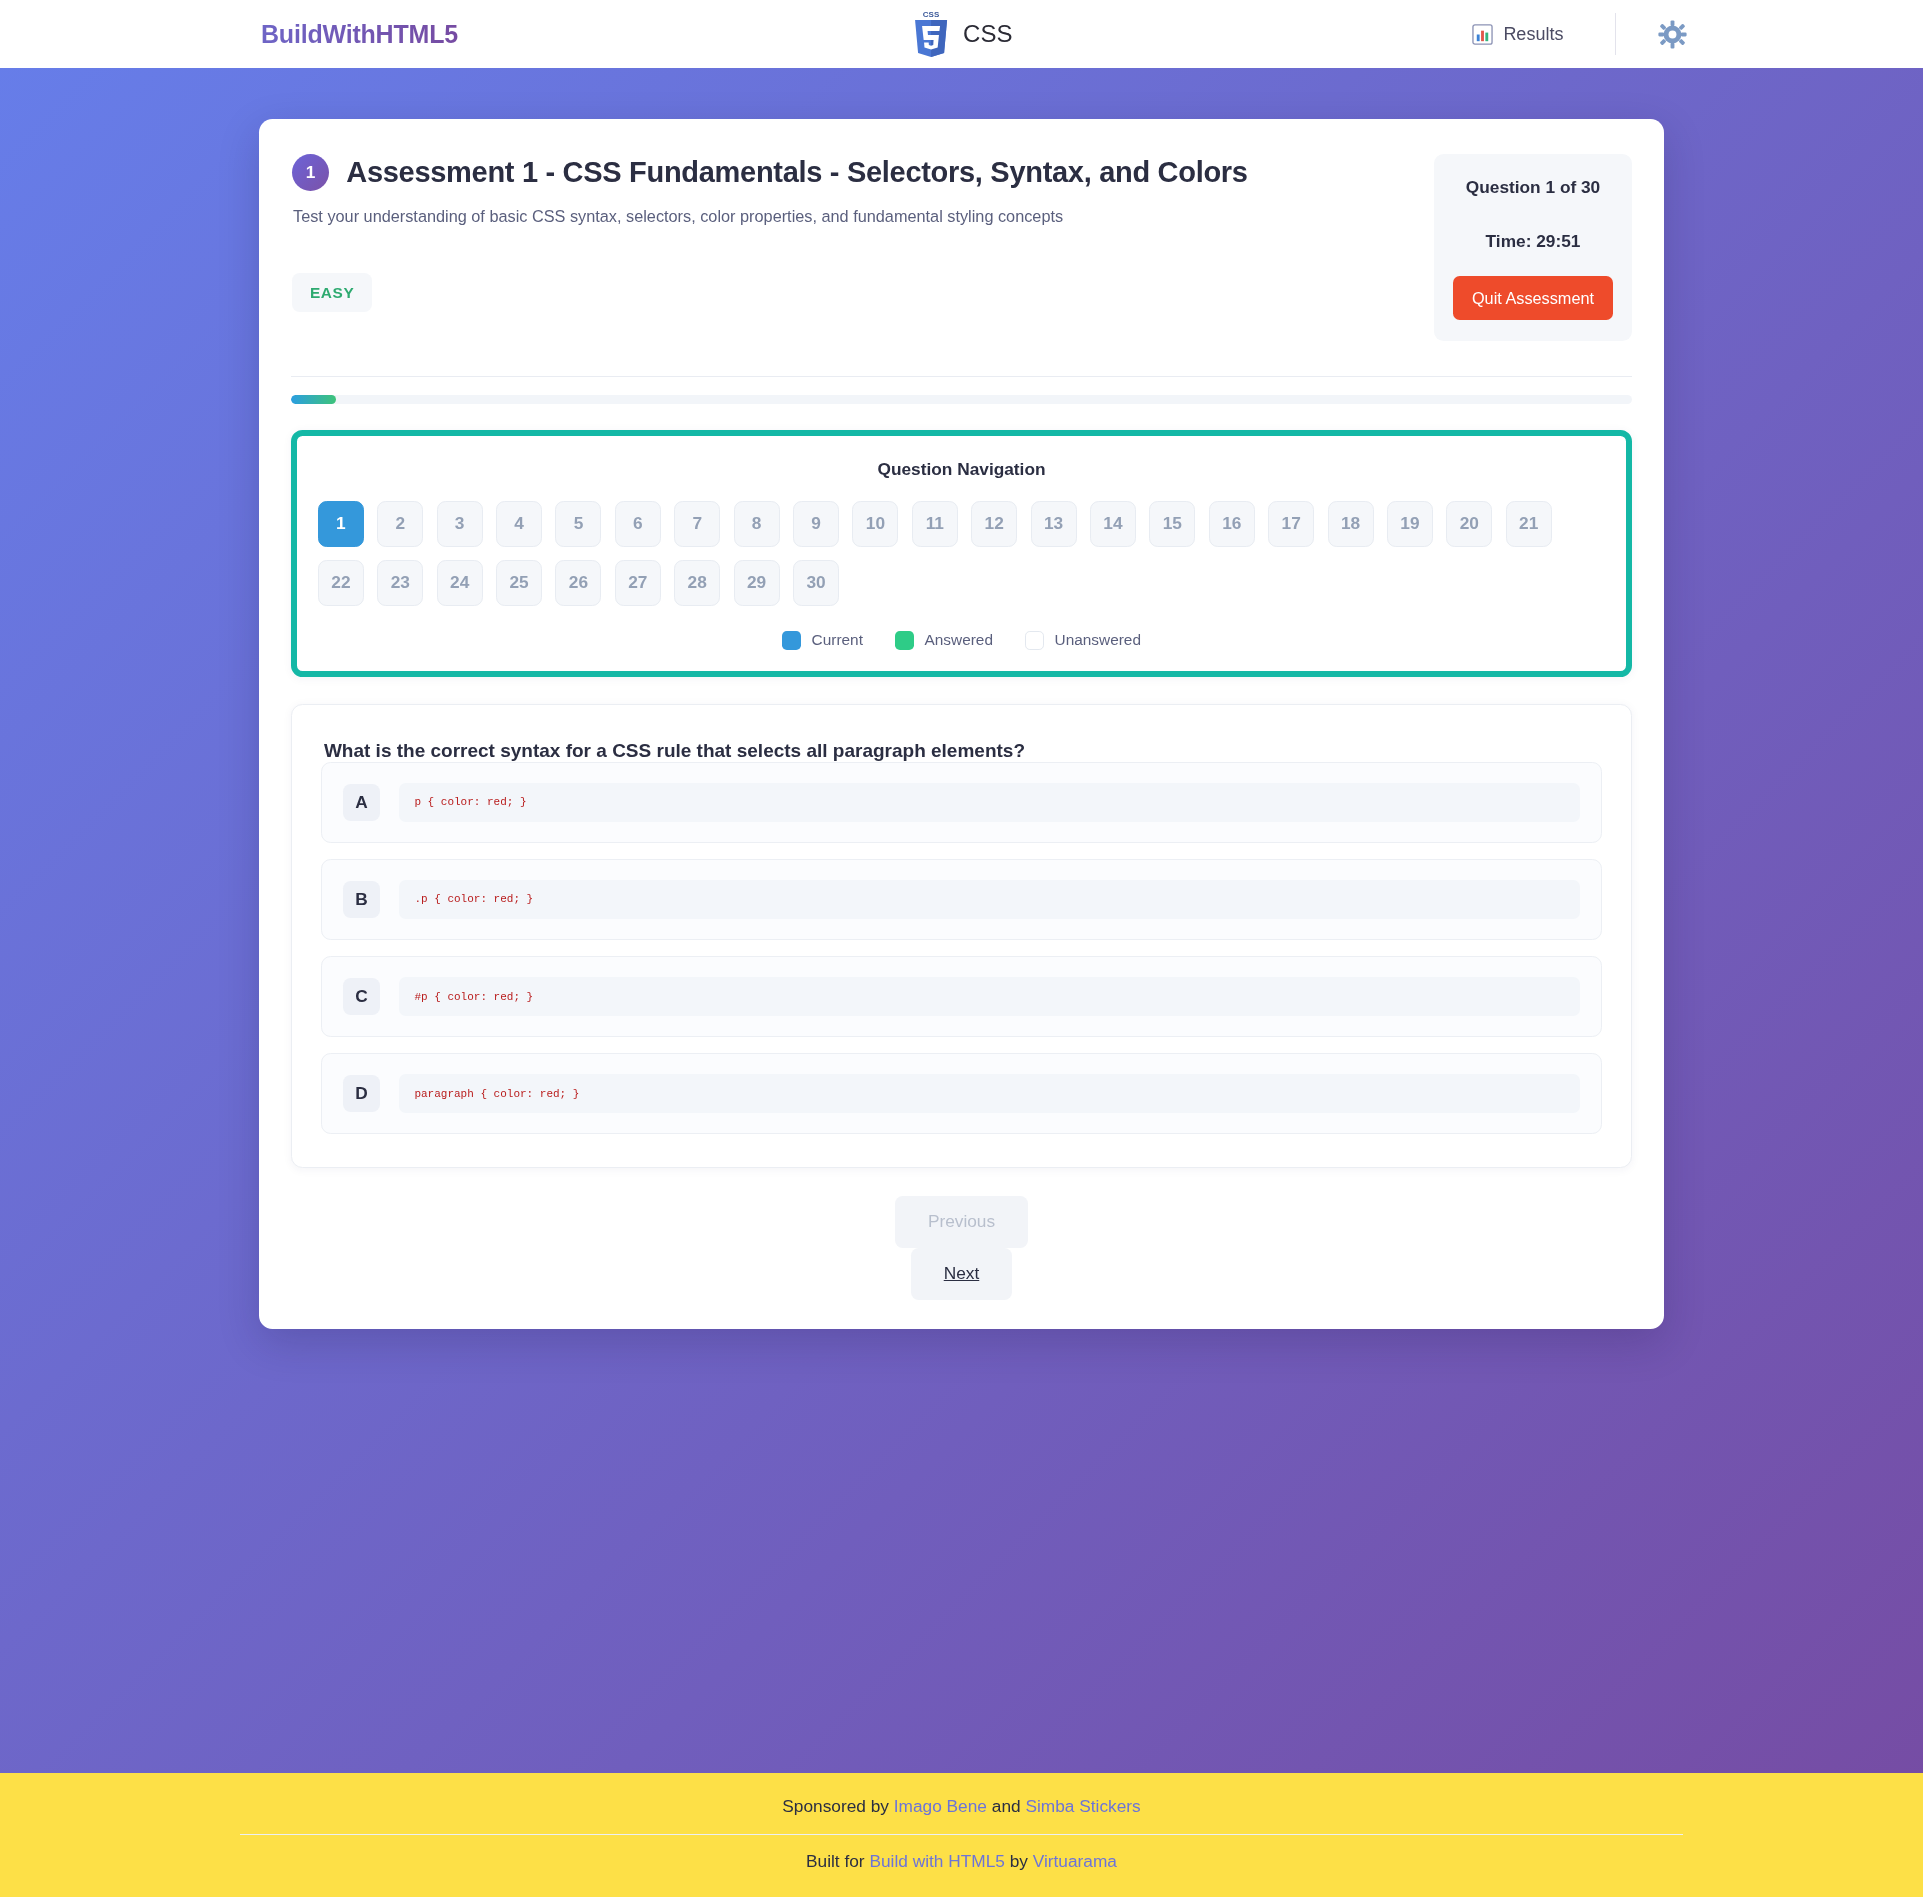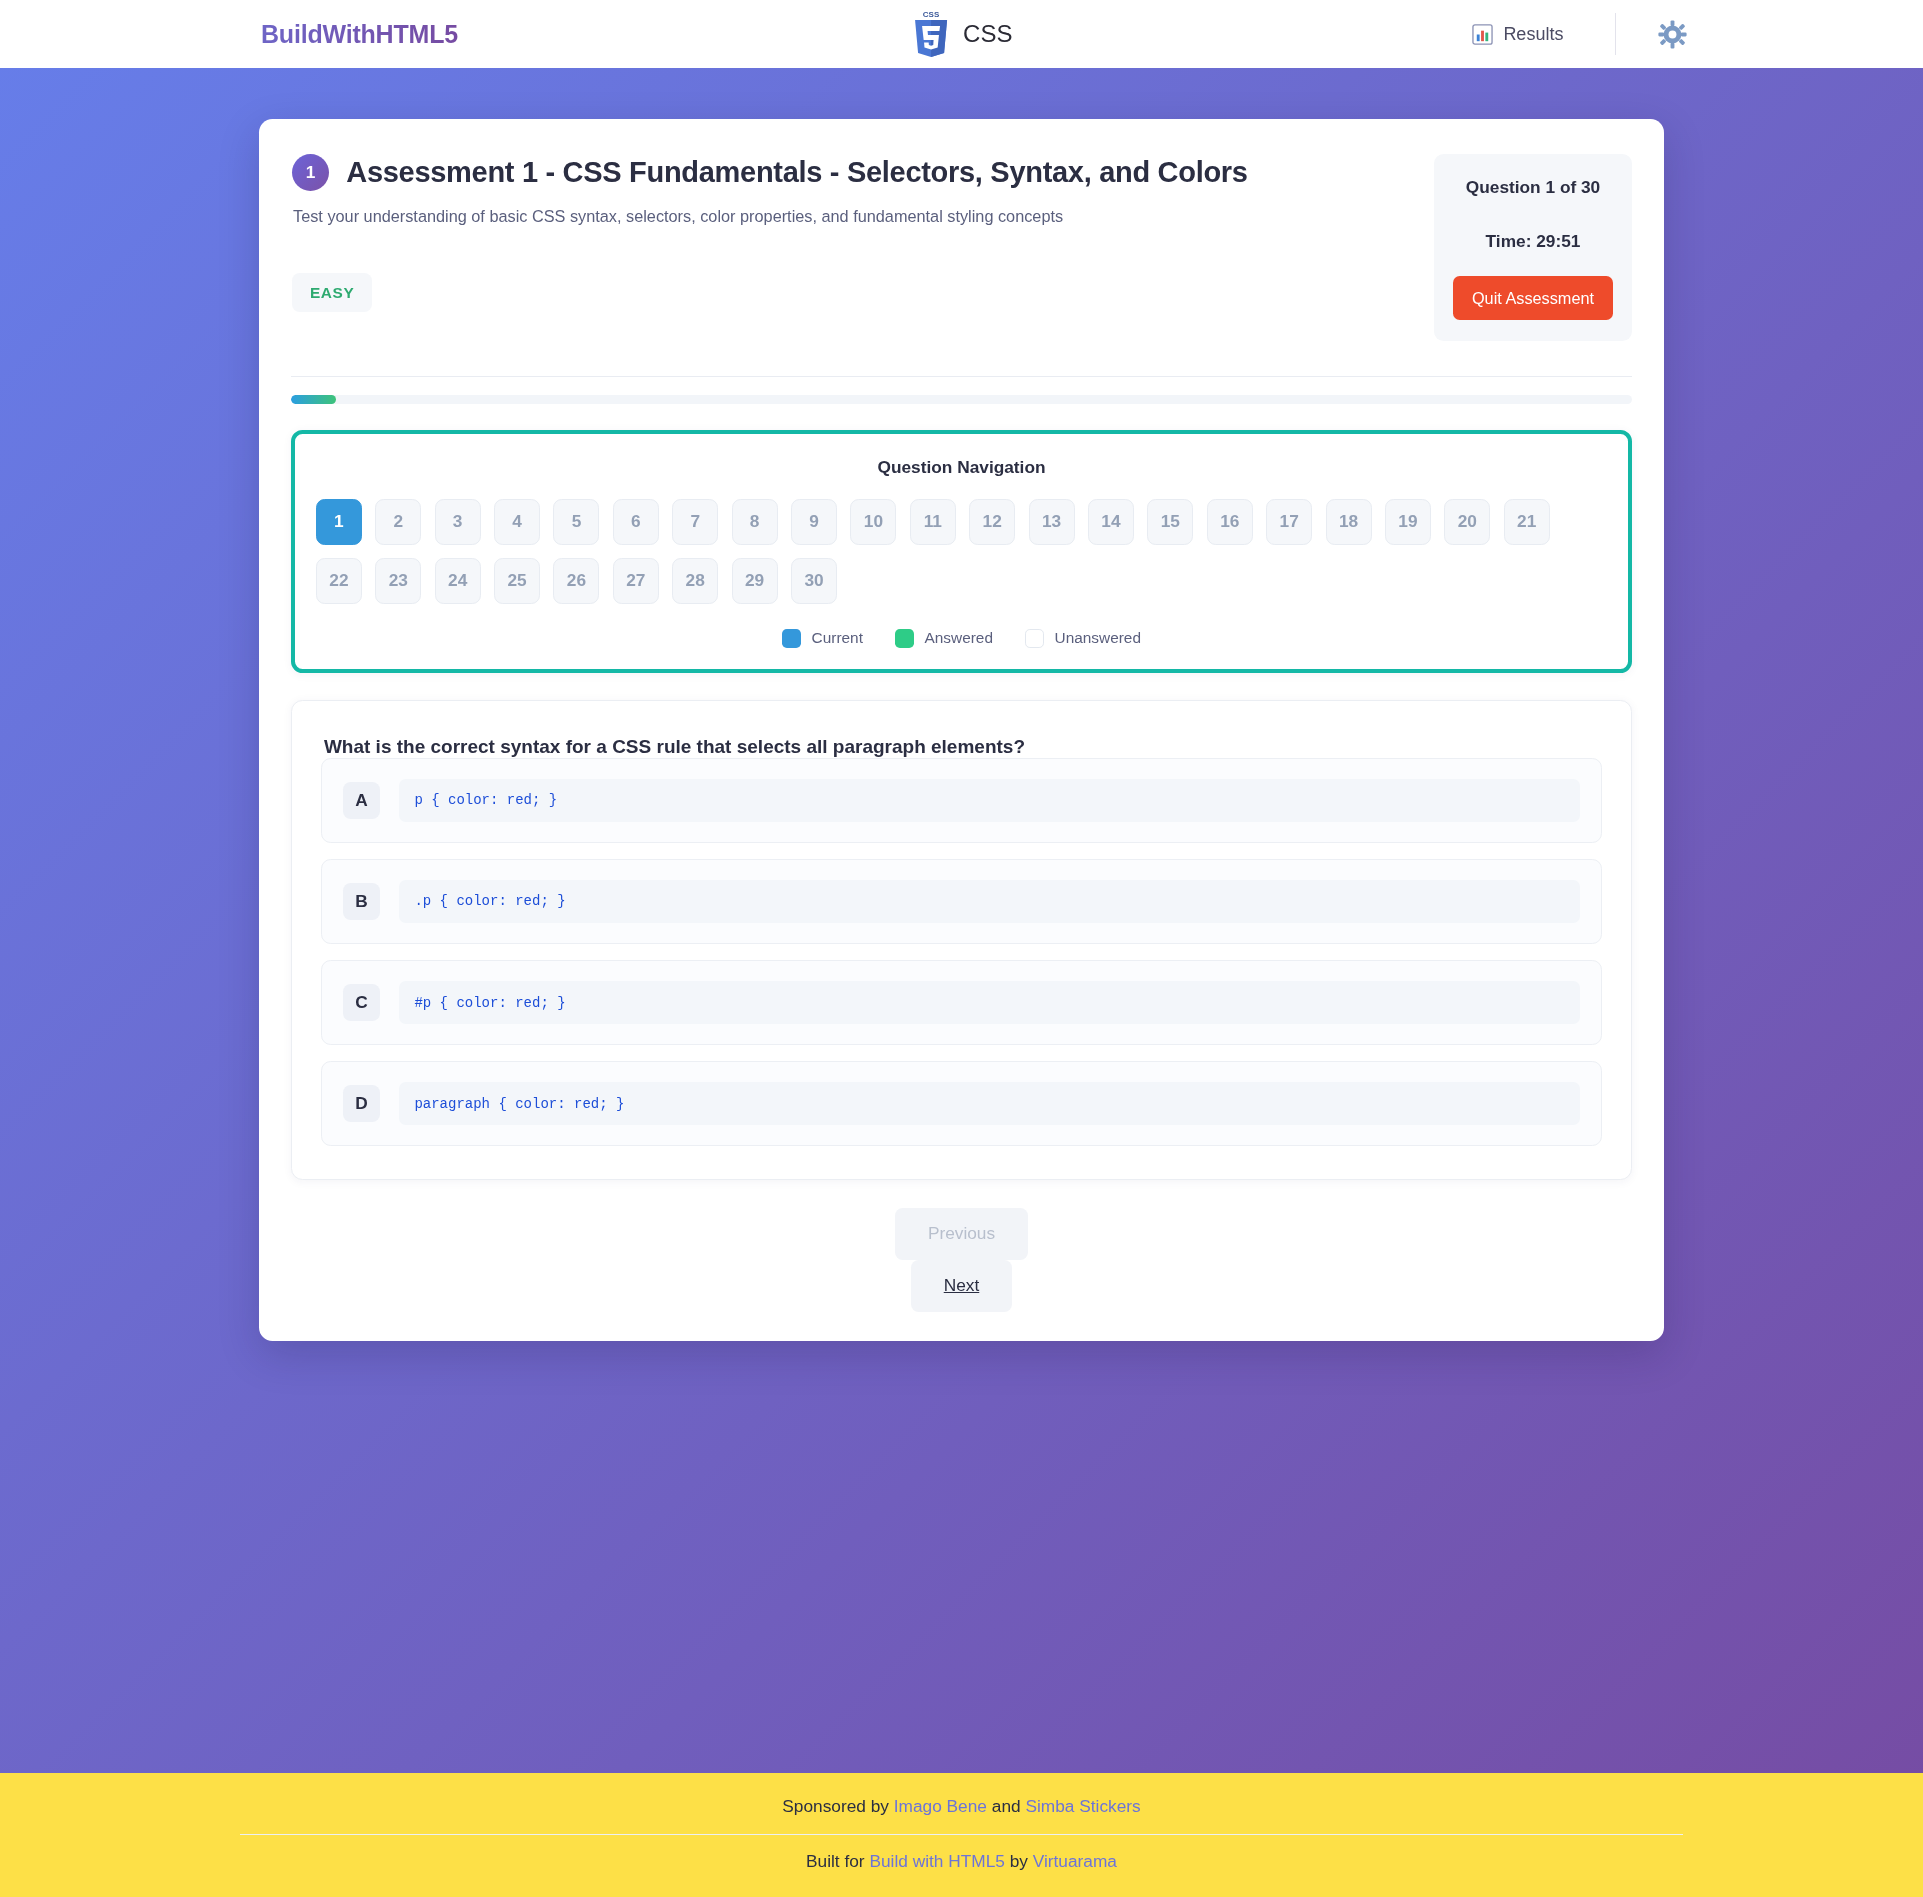--- a/index.html
+++ b/index.html
@@ -210,21 +210,21 @@
     height: 100%;
     width: 3.33%;
     border-radius: 4.8px;
     background: linear-gradient(90deg, #2b9ee0 0%, #3ec37a 100%);
   }
 
   
   .nav-card {
     margin: 26px 1px 0 1px;
     background: #ffffff;
-    border: 4px solid #14b8a6;
+    border: 6px solid #14b8a6;
     border-radius: 11.5px;
     box-shadow: 0 1.9px 9.6px rgba(40, 40, 90, 0.05);
     padding: 23px 19px 21px 19px;
   }
 
   .nav-card-title {
     text-align: center;
     font-size: 17.3px;
     font-weight: bold;
     color: #2b2e42;
@@ -327,22 +327,22 @@
     align-items: center;
     justify-content: center;
   }
 
   .option-code {
     flex: 1;
     background: #f3f6fa;
     border-radius: 6.7px;
     padding: 13.4px 15.4px;
     font-family: "Liberation Mono", "DejaVu Sans Mono", monospace;
-    font-size: 14px;
-    color: #1d4ed8;
+    font-size: 11px;
+    color: #b91c1c;
   }
 
   
   .nav-buttons {
     display: flex;
     justify-content: space-between;
     align-items: center;
     margin: 28px 1px 0 1px;
     flex-direction: column;
   }

